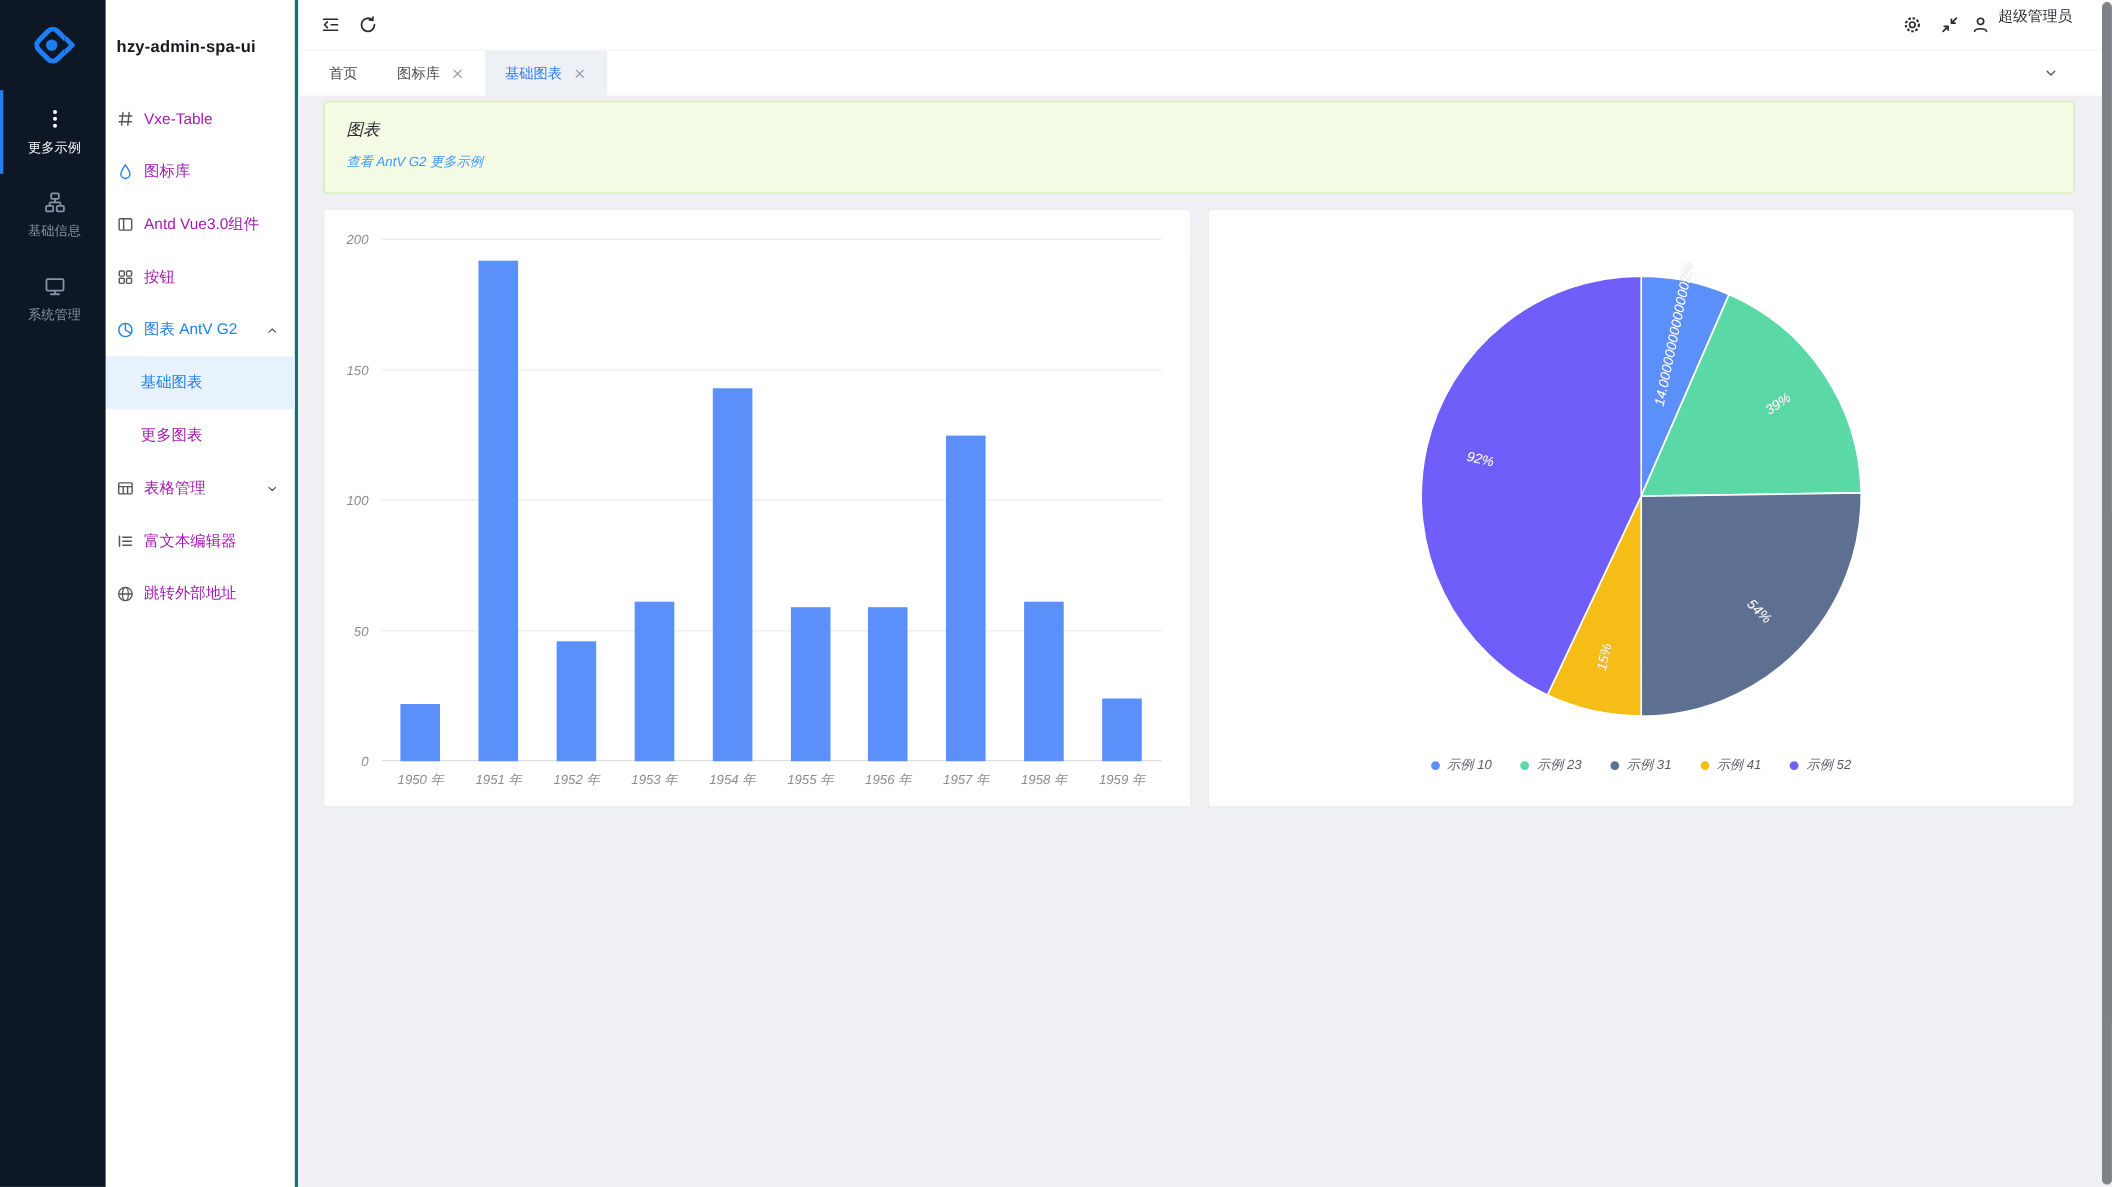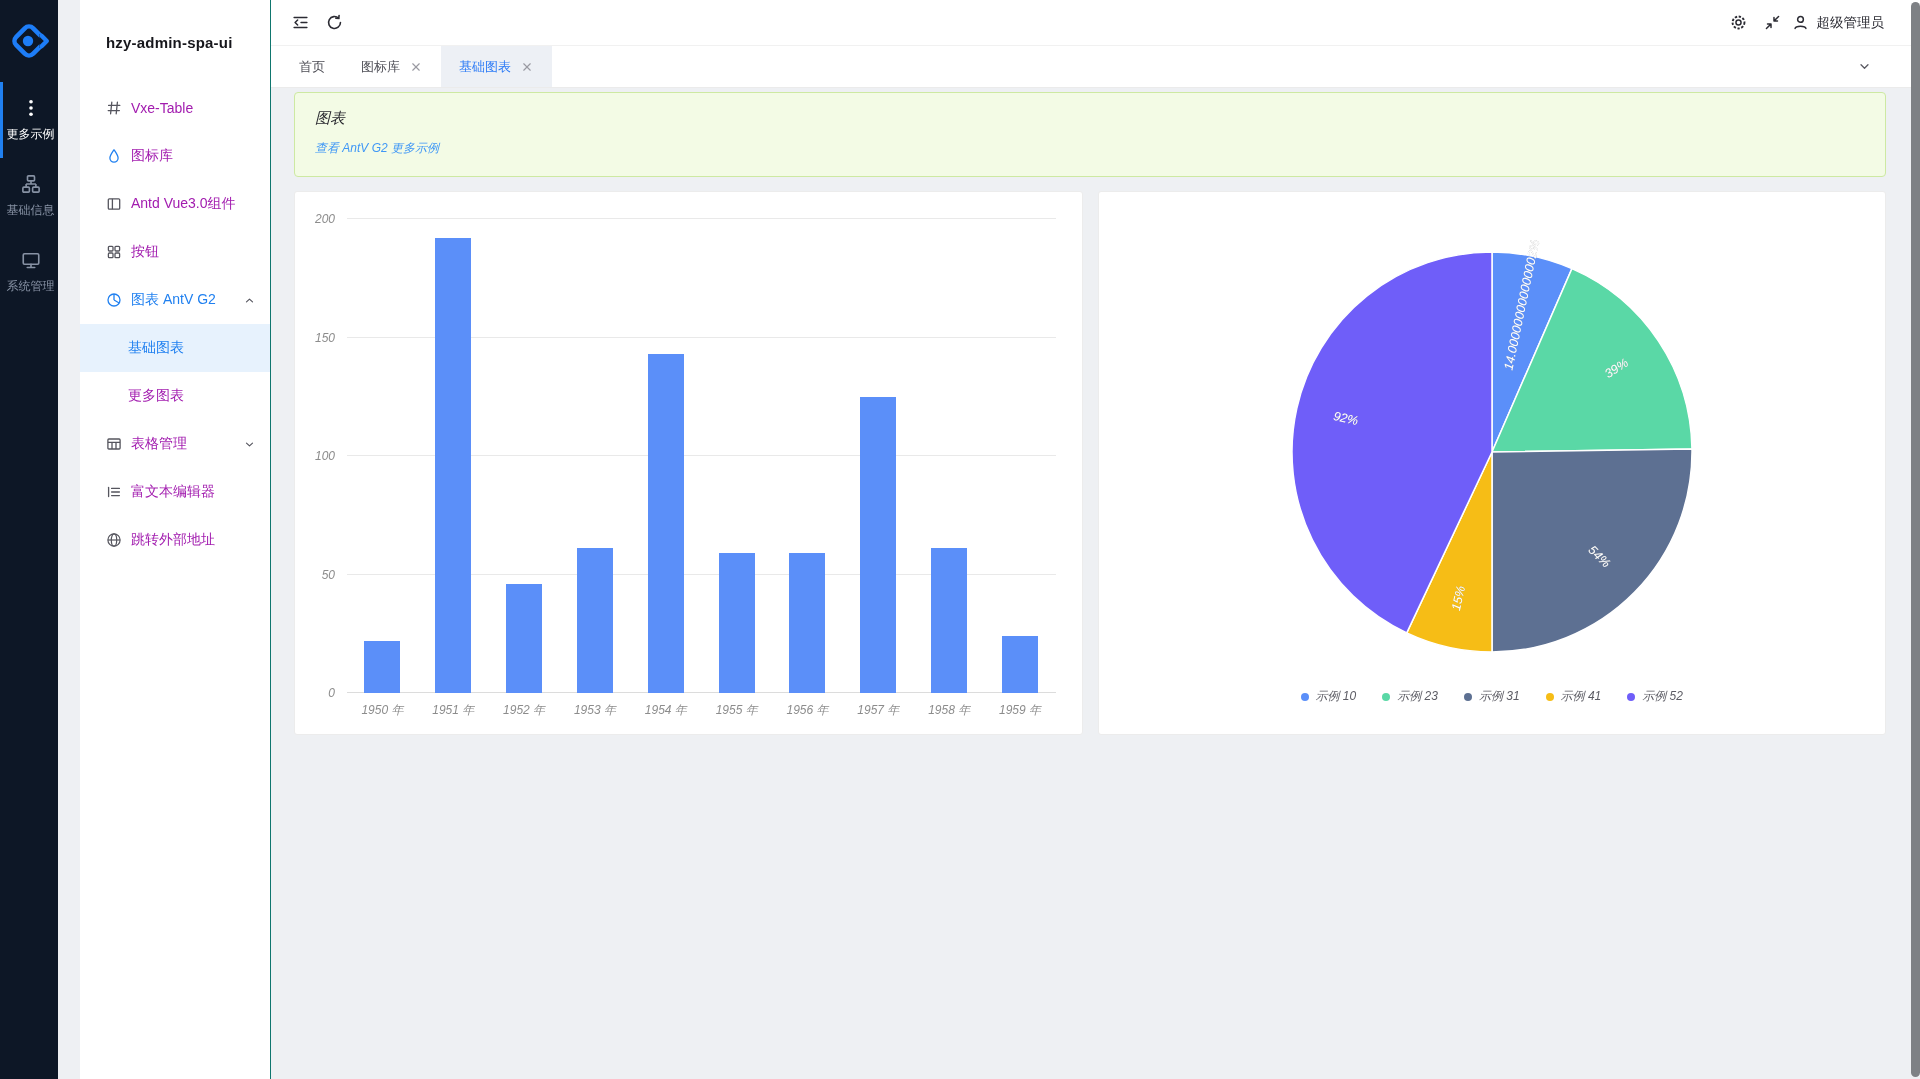--- a/index.html
+++ b/index.html
@@ -1,51 +1,51 @@
 <!DOCTYPE html>
 <html><head>
 <meta charset="utf-8">
 <style>
   * { box-sizing: border-box; margin: 0; padding: 0; }
   html,body { width:1920px; height:1079px; overflow:hidden; }
   body { font-family:"Liberation Sans", sans-serif; background:#eef0f3; position:relative; }
 
   
-  .rail { position:fixed; left:0; top:0; bottom:0; width:58px; background:#0d1726; z-index:5;
+  .rail { position:fixed; left:0; top:0; bottom:0; width:96px; background:#0d1726; z-index:5;
           display:flex; flex-direction:column; color:#8792a4; }
   .logo-box { height:82px; display:flex; align-items:center; justify-content:center; cursor:pointer; }
   .rail-item { display:flex; flex-direction:column; align-items:center; gap:8px; padding:16px 0 15px;
                font-size:12px; cursor:pointer; border-left:3px solid transparent; }
   .rail-item.active { color:#ffffff; border-left-color:#2080f0; }
   .rail-item .ic { width:20px; height:20px; }
 
   
   .sidebar { position:fixed; left:80px; top:0; bottom:0; width:191px; background:#fff;
-             border-right:1px solid #0f766e; z-index:4; }
+             border-right:3px solid #0f766e; z-index:4; }
   .side-title { height:84px; display:flex; align-items:center; padding-left:26px;
                 font-weight:bold; font-size:15px; color:#17171c; letter-spacing:.2px; }
   .side-item { height:48px; display:flex; align-items:center; gap:9px; padding:0 14px 0 26px;
                font-size:14px; color:#a21caf; cursor:pointer; }
   .side-item .label { flex:1; white-space:nowrap; overflow:hidden; }
   .side-item .ic { width:16px; height:16px; color:#55555e; flex:none; }
   .side-item .ic.blue { color:#2080f0; }
   .side-item.accent { color:#2080f0; }
   .side-item.child { padding-left:48px; }
   .side-item.child.active { background:#e7f2fd; color:#2080f0; }
   .chev { width:13px !important; height:13px !important; color:#74747c; }
 
   
   .main { margin-left:271px; height:1079px; display:flex; flex-direction:column; }
   .topbar { height:46px; background:#fff; border-bottom:1px solid #f1f1f1;
             display:flex; align-items:center; padding:0 20px 0 12px; flex:none; }
   .tb-icon { width:34px; height:34px; display:flex; align-items:center; justify-content:center;
              cursor:pointer; color:#2b2b33; }
   .tb-icon .ic { width:17px; height:17px; }
   .spacer { flex:1; }
-  .user-box { display:flex; align-items:center; gap:5px; cursor:pointer; margin-right:16px; }
+  .user-box { display:flex; gap:5px; cursor:pointer; margin-right:16px; }
   .username { font-size:13.5px; color:#2b2b33; }
 
   .tabrow { height:42px; background:#fff; border-bottom:1px solid #ebebeb;
             display:flex; align-items:stretch; padding-left:10px; flex:none; }
   .tabs { display:flex; align-items:stretch; }
   .tab { display:flex; align-items:center; gap:9px; padding:0 18px; font-size:13px;
          color:#4e4e56; cursor:pointer; white-space:nowrap; }
   .tab.active { background:#edf0f5; color:#2e7cf6; }
   .tclose { width:14px; height:14px; display:flex; color:#9a9aa2; cursor:pointer; }
   .tclose .ic { width:14px; height:14px; }

